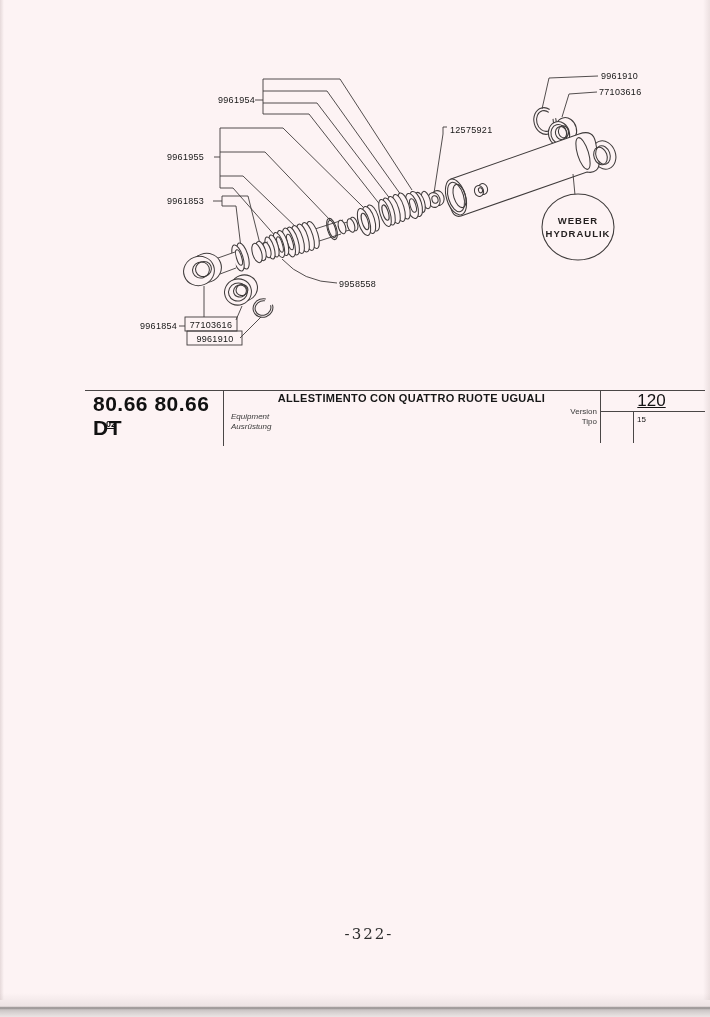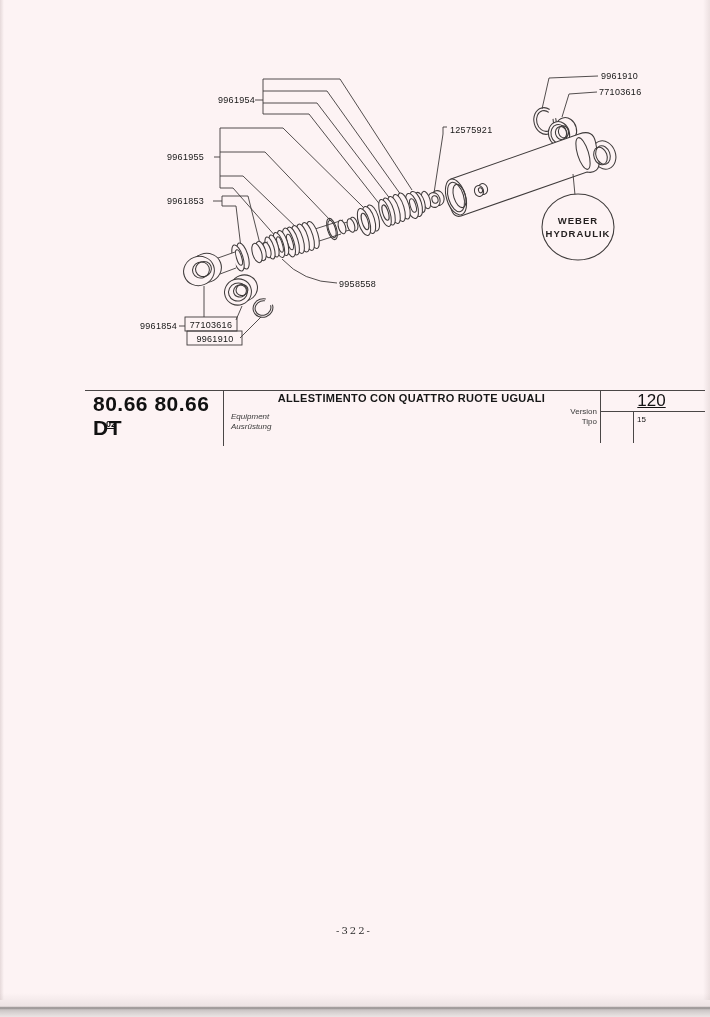--- a/index.html
+++ b/index.html
@@ -33,22 +33,22 @@
   .equip{position:absolute;left:231px;top:404px;font-size:8px;font-style:italic;color:#3a3a3a;line-height:10px;margin-top:8px;}
   .titlewrap{position:absolute;left:225px;top:392px;width:373px;text-align:center;}
   .title{font-size:11px;font-weight:bold;letter-spacing:.3px;color:#161616;}
   .subtitle{font-size:8px;font-weight:bold;letter-spacing:.2px;color:#242424;margin-top:2px;}
   .version{position:absolute;left:535px;top:407px;width:62px;text-align:right;font-size:8px;
            color:#3a3a3a;line-height:10px;}
   .group-num{position:absolute;left:600px;top:391px;width:103px;text-align:center;
              font-size:17px;color:#141414;text-decoration:underline;}
   .version-num{position:absolute;left:600px;top:415px;width:33px;text-align:center;
                font-size:8px;color:#141414;margin-left:25px;}
-  .pageno{position:absolute;left:299px;top:925px;width:110px;text-align:center;
-          font-family:"DejaVu Serif",serif;font-size:10px;letter-spacing:2px;color:#2c2c2c;}
+  .pageno{position:absolute;left:314px;top:925px;width:110px;text-align:center;
+          font-family:"DejaVu Serif",serif;font-size:15px;letter-spacing:2px;color:#2c2c2c;}
 </style>
 </head>
 <body>
 
 <svg class="diagram" width="710" height="380" viewBox="0 0 710 380">
 
   <g>
     <path class="ln" d="M255,100 H263 M263,79 V114 M263,79 H340 L412,190 M263,91 H327 L401,195 M263,103 H317 L391,200 M263,114 H309 L381,206"></path>
     <path class="ln" d="M214,157 H220 M220,128 V188 M220,128 H283 L363,207 M220,152 H265 L331,221 M220,176 H243 L299,230 M220,188 H233 L277,238"></path>
     <path class="ln" d="M213,201 H222 M222,196 V206 M222,196 H248 L260,244 M222,206 H236 L241,248"></path>

